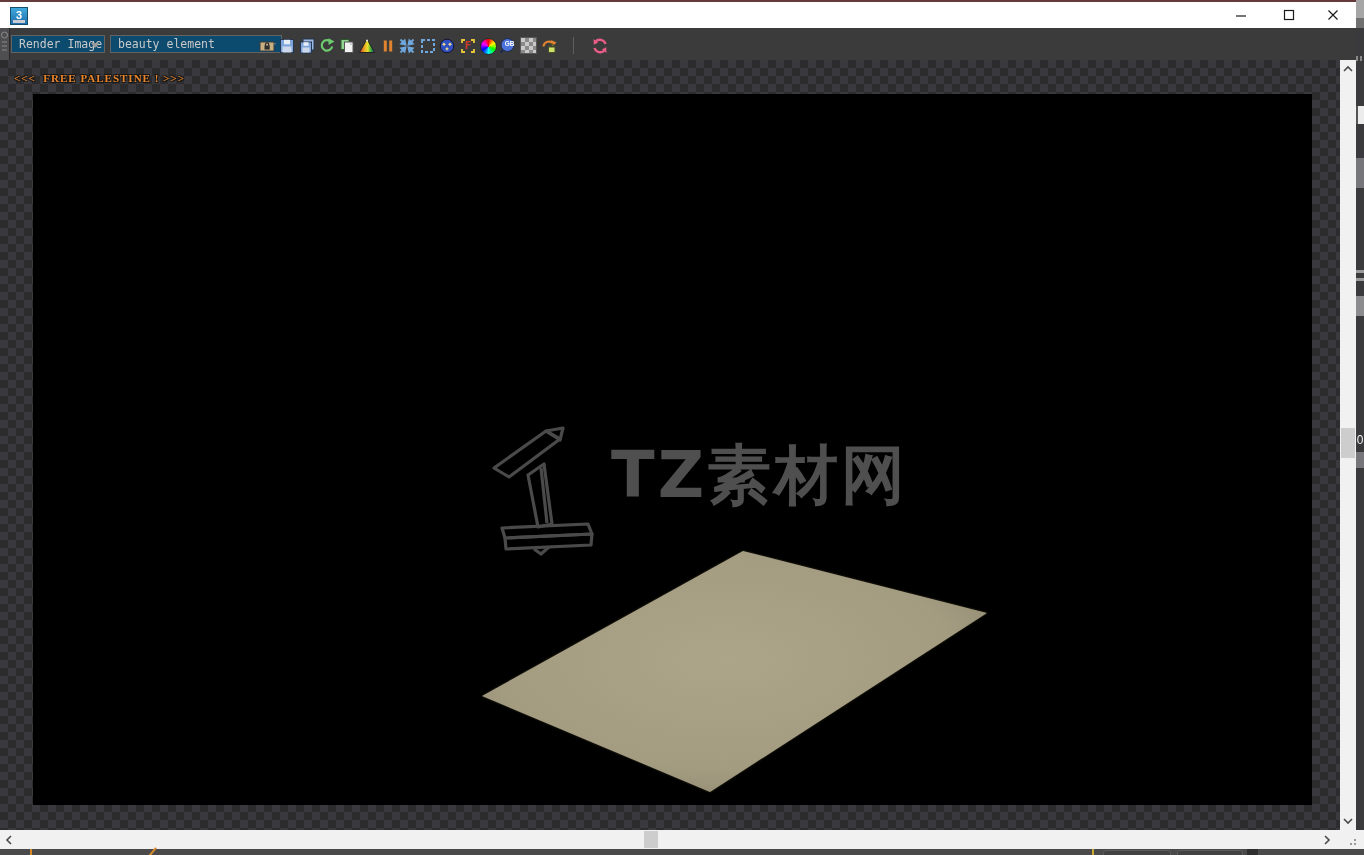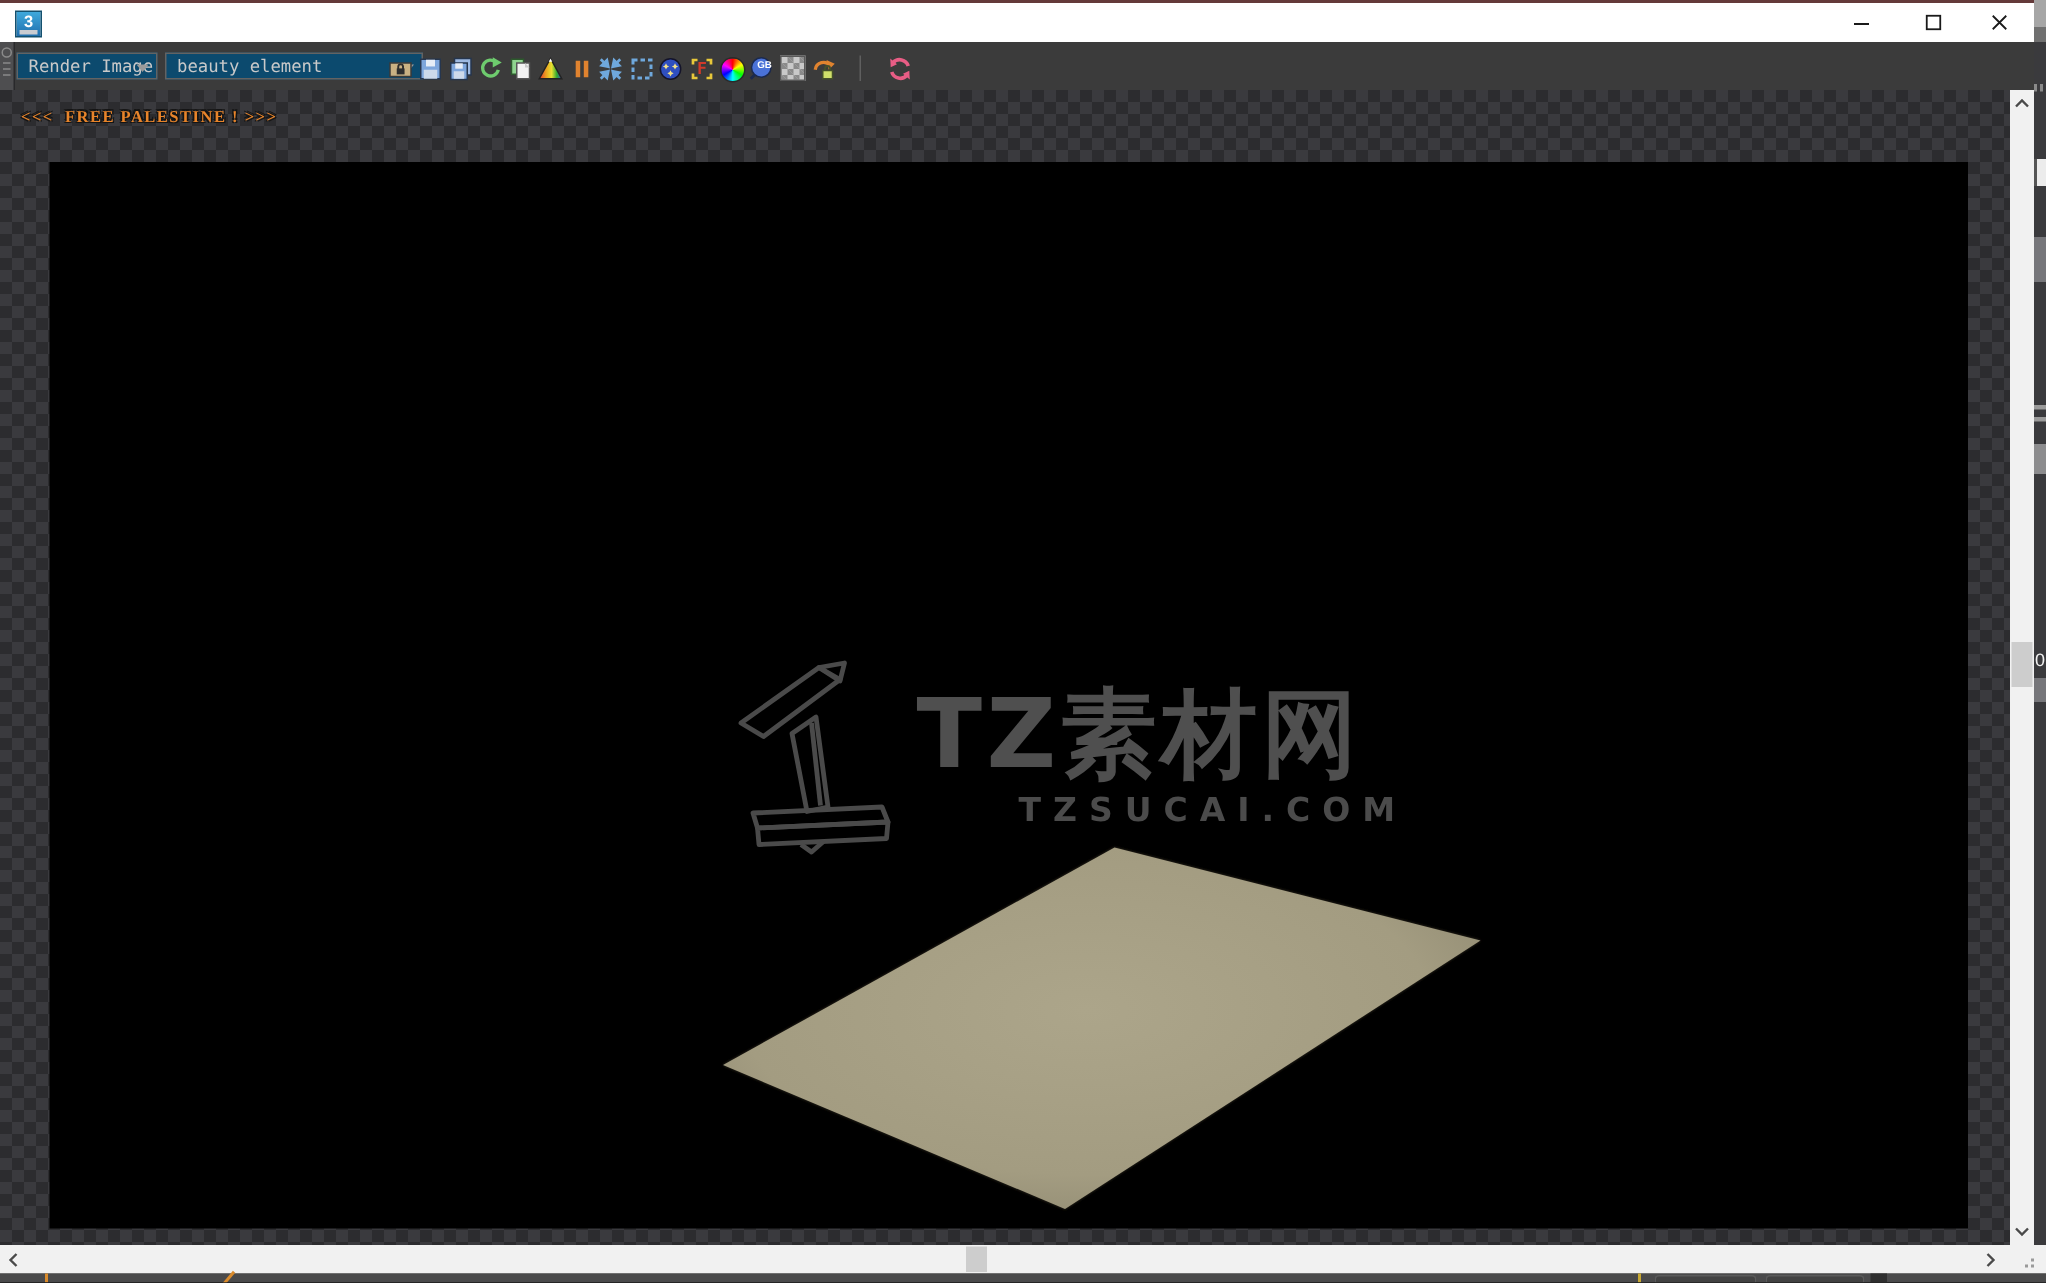--- a/index.html
+++ b/index.html
@@ -42,21 +42,21 @@
   .side-handle{left:0;top:28px;width:9px;height:60px;background:#4e4e50;border-right:1px solid #29292b;}
 
   
   .content{left:0;top:60px;width:1340px;height:770px;background-color:#2c2c2f;
       background-image:linear-gradient(45deg,#3a3a3e 25%,transparent 25%,transparent 75%,#3a3a3e 75%),
                        linear-gradient(45deg,#3a3a3e 25%,transparent 25%,transparent 75%,#3a3a3e 75%);
       background-size:16px 16px;background-position:0 0,8px 8px;}
   .overlay-text{left:14px;top:12px;font-family:Liberation Serif, serif;
       font-size:11px;font-weight:bold;letter-spacing:1px;color:#e8842a;white-space:pre;
       text-shadow:1px 1px 0 #141414,-1px -1px 0 #141414,1px -1px 0 #141414,-1px 1px 0 #141414;}
-  .render-image{left:33px;top:48px;width:1279px;height:711px;background:#000;text-align:center;}
+  .render-image{left:33px;top:34px;width:1279px;height:711px;background:#000;text-align:center;}
   .wm-logo{left:455px;top:330px;}
   .wm-title{left:578px;top:338px;font-size:64px;font-weight:bold;color:#4f4f4f;
             letter-spacing:3px;font-family:"DejaVu Sans",sans-serif;white-space:nowrap;}
   .wm-sub{left:646px;top:420px;font-size:22px;font-weight:bold;color:#4b4b4b;
           letter-spacing:8px;font-family:"DejaVu Sans",sans-serif;white-space:nowrap;}
   .plane-svg{left:0;top:0;}
 
   
   .vscroll{left:1340px;top:60px;width:16px;height:770px;background:#f1f1f1;}
   .vthumb{left:1px;top:368px;width:14px;height:30px;background:#cdcdcd;}
@@ -265,21 +265,20 @@
       <svg class="abs wm-logo" width="125" height="134" viewBox="0 0 125 134" fill="none" stroke="#4a4a4a" stroke-width="3.2" stroke-linejoin="round">
         <polygon points="6,44 58,7 72,15 21,53"></polygon>
         <polygon points="58,7 75,4 72,16"></polygon>
         <polygon points="40,51 56,40 64,100 50,103"></polygon>
         <line x1="53" y1="44" x2="59" y2="99"></line>
         <polygon points="14,104 100,100 104,110 17,114"></polygon>
         <polygon points="17,114 104,110 103,121 18,125"></polygon>
         <polyline points="46,125 53,130 61,123"></polyline>
       </svg>
       <div class="abs wm-title">TZ素材网</div>
-      <div class="abs wm-sub">TZSUCAI.COM</div>
     </div>
   </div>
 
   <div class="abs vscroll">
     <div class="abs sb-btn" style="left:0;top:2px;width:16px;height:14px;">
       <svg width="12" height="12">
           <polyline points="2,8 6,4 10,8" fill="none" stroke="#4a4a4a" stroke-width="1.6"></polyline>
         </svg>
     </div>
     <div class="abs vthumb"></div>

